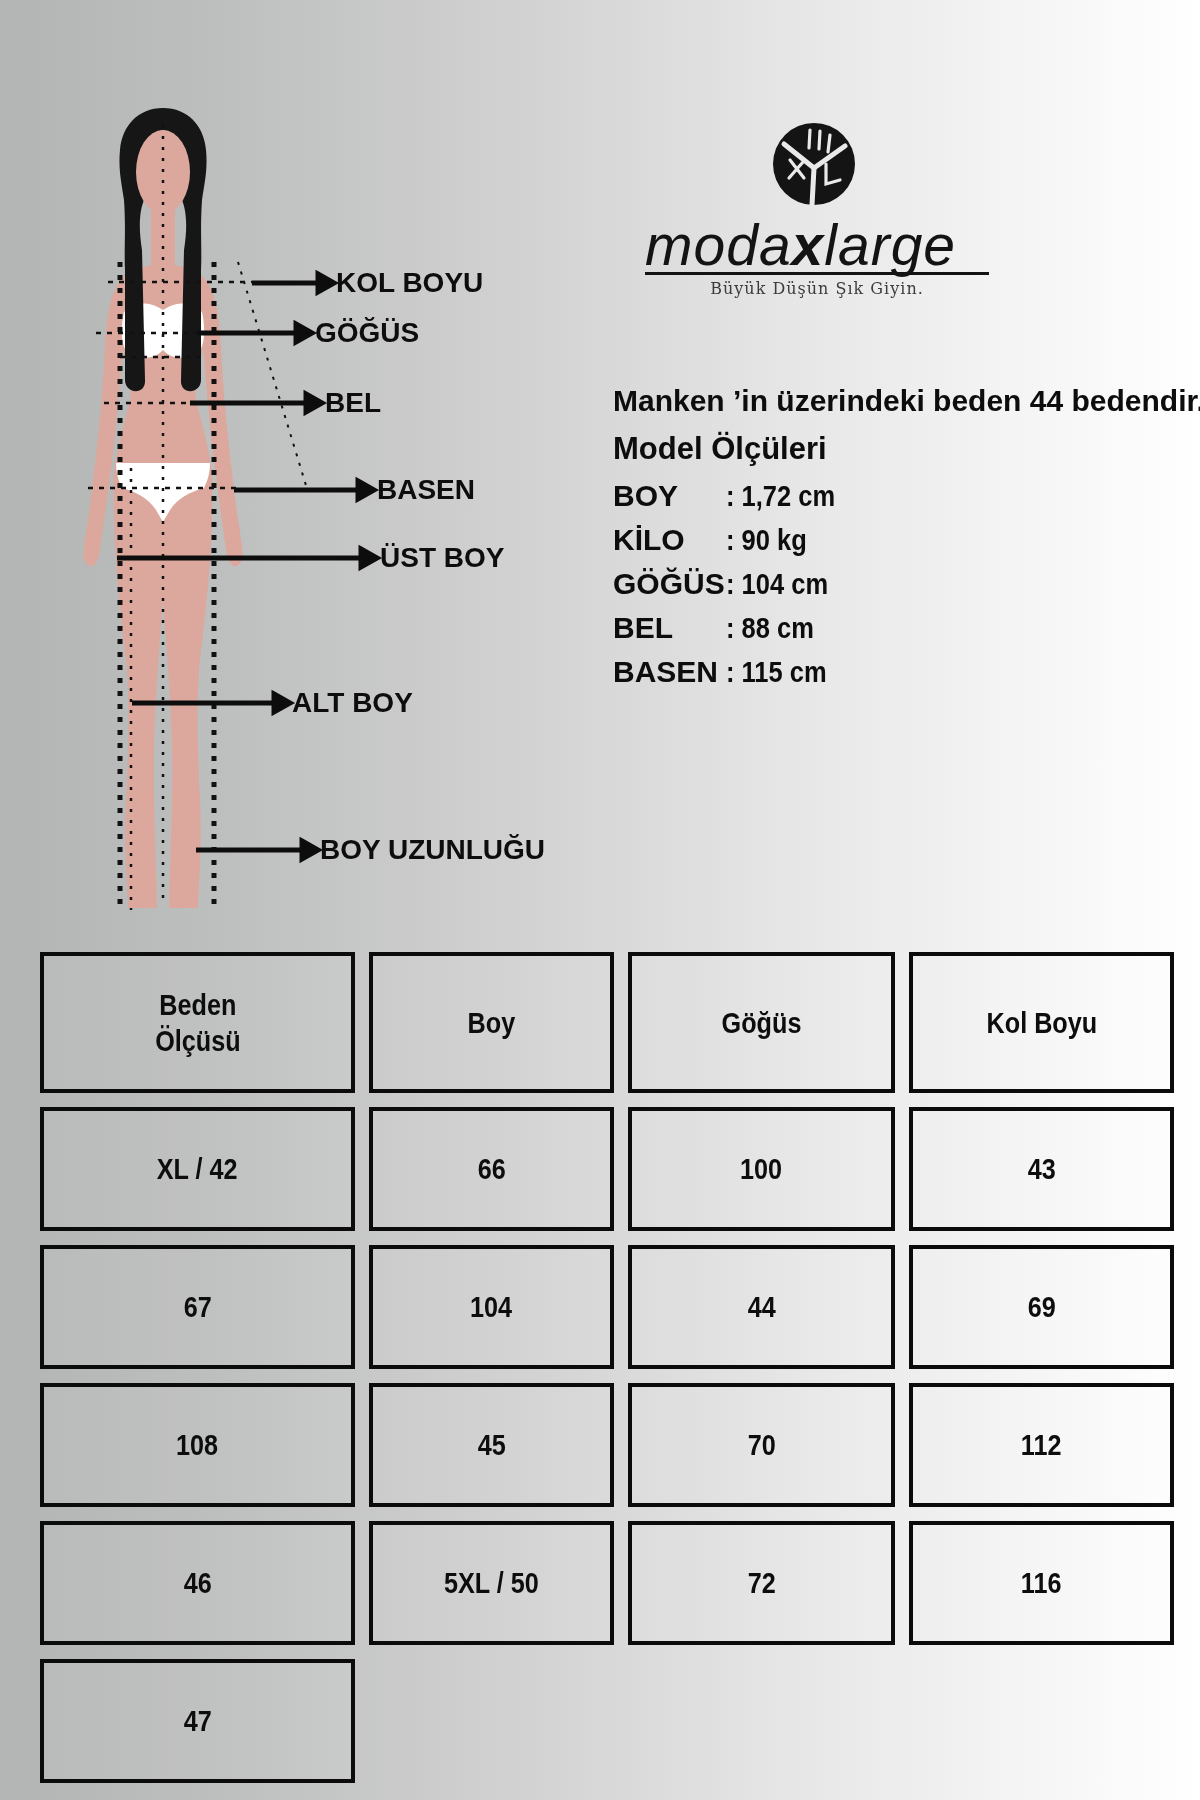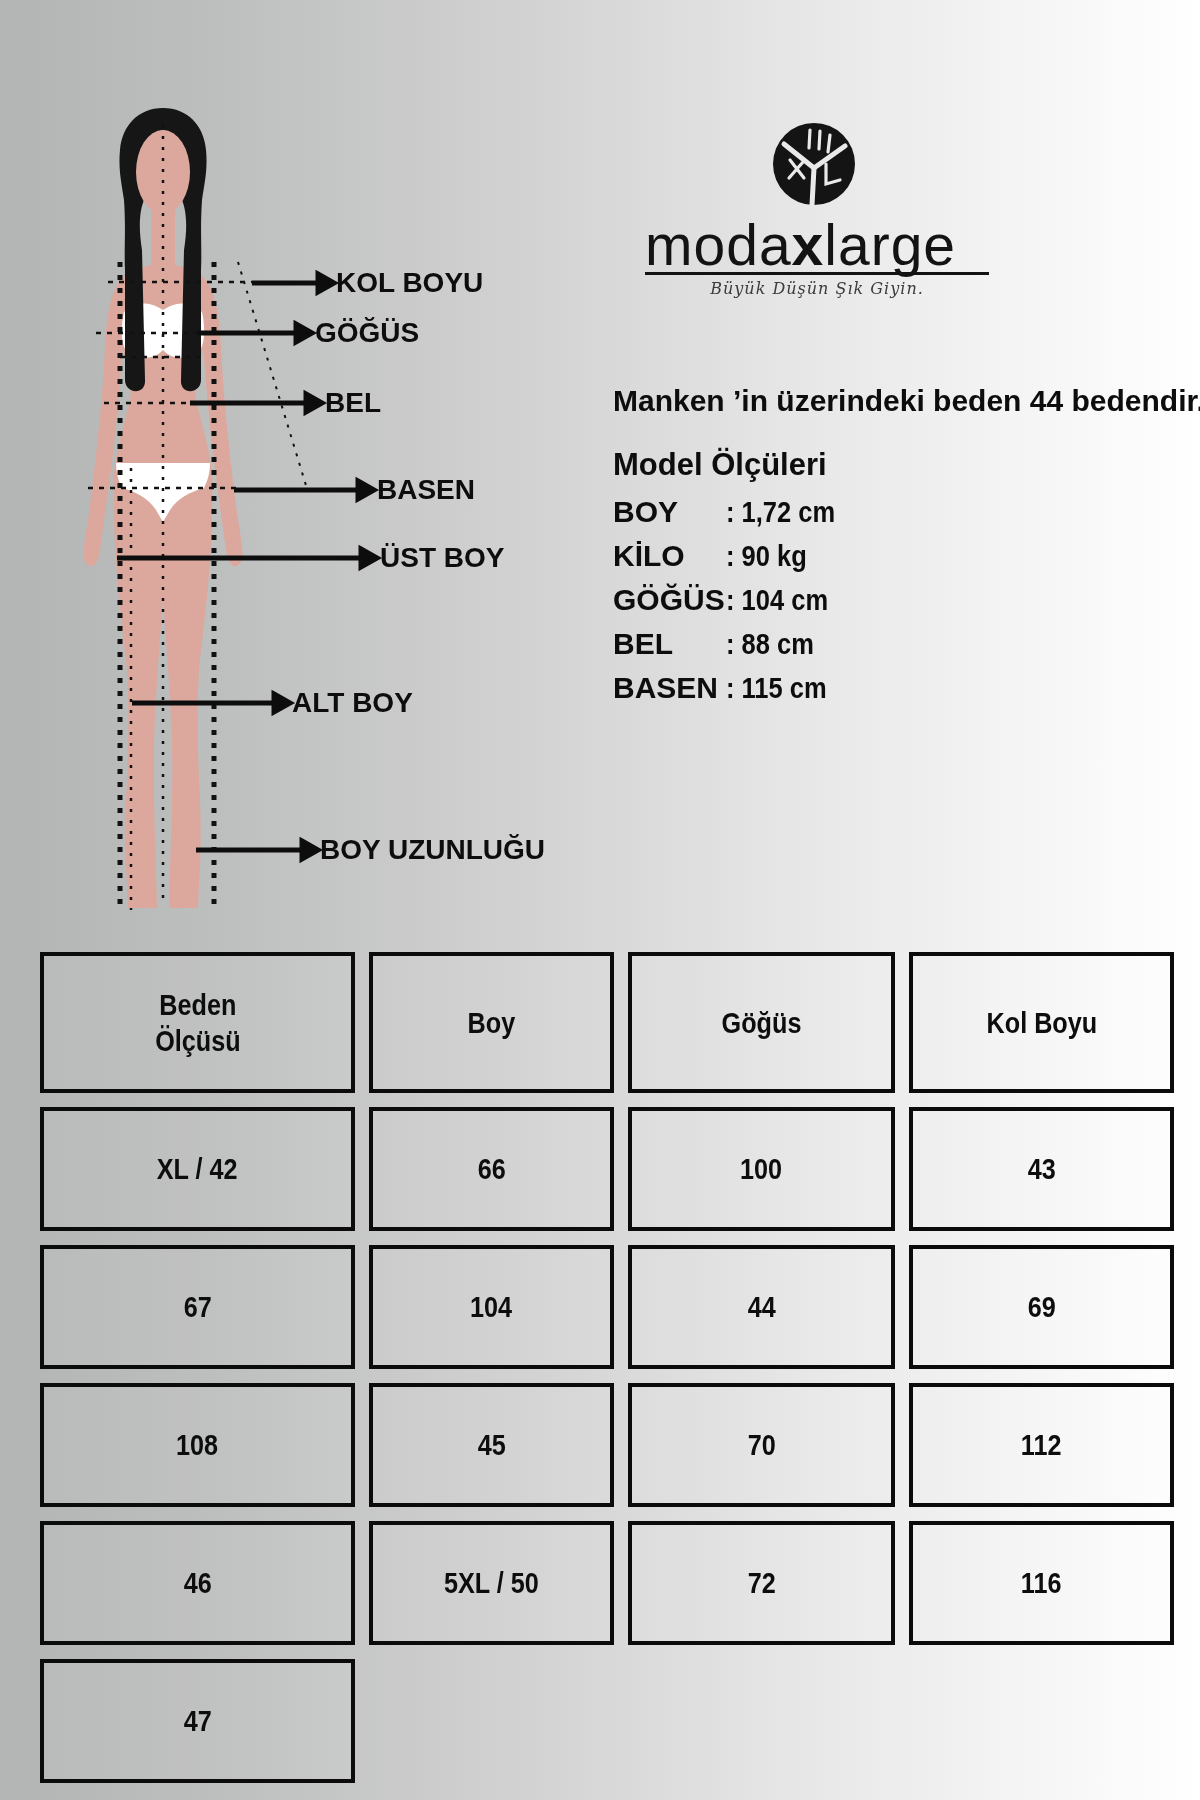--- a/index.html
+++ b/index.html
@@ -8,27 +8,27 @@
     background:linear-gradient(90deg,#b2b5b4 0%,#bdbfbe 18%,#d2d3d2 45%,#e7e8e7 68%,#f8f8f8 90%,#ffffff 100%);
     font-family:"Liberation Sans",sans-serif;color:#0d0d0d;
   }
   .abs{position:absolute;}
   
   .cond{font-weight:700;transform:scaleX(0.85);transform-origin:0 50%;white-space:nowrap;letter-spacing:0;}
   .condc{font-weight:700;transform:scaleX(0.84);transform-origin:50% 50%;white-space:pre-line;text-align:center;}
   
   .mlabel{font-size:28px;line-height:30px;}
   
-  #wordmark{left:645px;top:212px;width:350px;font-size:57px;letter-spacing:1px;color:#131313;white-space:nowrap;}
+  #wordmark{left:645px;top:212px;width:350px;font-size:57px;letter-spacing:1px;color:#131313;white-space:nowrap;font-style:italic;}
   #wordmark .xbold{font-weight:700;}
   
   #model-info{left:613px;top:382px;width:540px;}
   #model-note{font-size:30px;line-height:38px;}
   #model-note .size{font-weight:800;}
-  #model-title{font-size:31px;line-height:30px;margin-top:30px;}
+  #model-title{font-size:31px;line-height:30px;margin-top:14px;}
   #model-rows{margin-top:10px;}
   .mrow{display:flex;font-size:30px;line-height:44px;}
   .mrow .ml{min-width:113px;display:inline-block;}
   
   #size-table{left:40px;top:952px;width:1122px;display:grid;
     grid-template-columns:315px 245px 267px 265px;
     grid-template-rows:141px 124px 124px 124px 124px 124px;
     column-gap:10px;row-gap:9px;gap:14px;}
   .cell{border:4px solid #0b0b0b;display:flex;align-items:center;justify-content:center;font-size:30px;background:rgba(255,255,255,0.06);}
   .cell .condc{line-height:36px;}
@@ -109,21 +109,21 @@
       <path d="M38,8 L37,26"></path>
       <path d="M48,9 L47,27"></path>
       <path d="M58,13 L56,30"></path>
       <path d="M18,38 L32,56"></path>
       <path d="M31,40 L17,56"></path>
       <path d="M54,42 L54,62 L68,58"></path>
     </g>
   </svg>
   <div class="abs" id="wordmark" style="left:45px;top:112px;"><span>moda</span><span class="xbold">x</span><span>large</span></div>
   <div class="abs" style="left:45px;top:172px;width:344px;height:3px;background:#131313;"></div>
-  <div class="abs" style="left:45px;top:179px;width:344px;text-align:center;font-family:'DejaVu Serif',serif;font-style:italic;font-size:16px;color:#3c3c3c;letter-spacing:1px;">Büyük Düşün Şık Giyin.</div>
+  <div class="abs" style="left:45px;top:179px;width:344px;text-align:center;font-family:'DejaVu Serif',serif;font-size:16px;color:#3c3c3c;letter-spacing:1px;">Büyük Düşün Şık Giyin.</div>
 </div>
 
 <div class="abs" id="model-info">
   <div id="model-note"><span class="cond"><span>Manken ’in üzerindeki beden</span>&nbsp;<span class="size">44</span>&nbsp;<span>bedendir.</span></span></div>
   <div id="model-title"><span class="cond">Model Ölçüleri</span></div>
   <div id="model-rows">
     <div class="mrow">
         <span class="ml"><span class="cond">BOY</span></span>
         <span class="cond">: 1,72 cm</span>
       </div>

